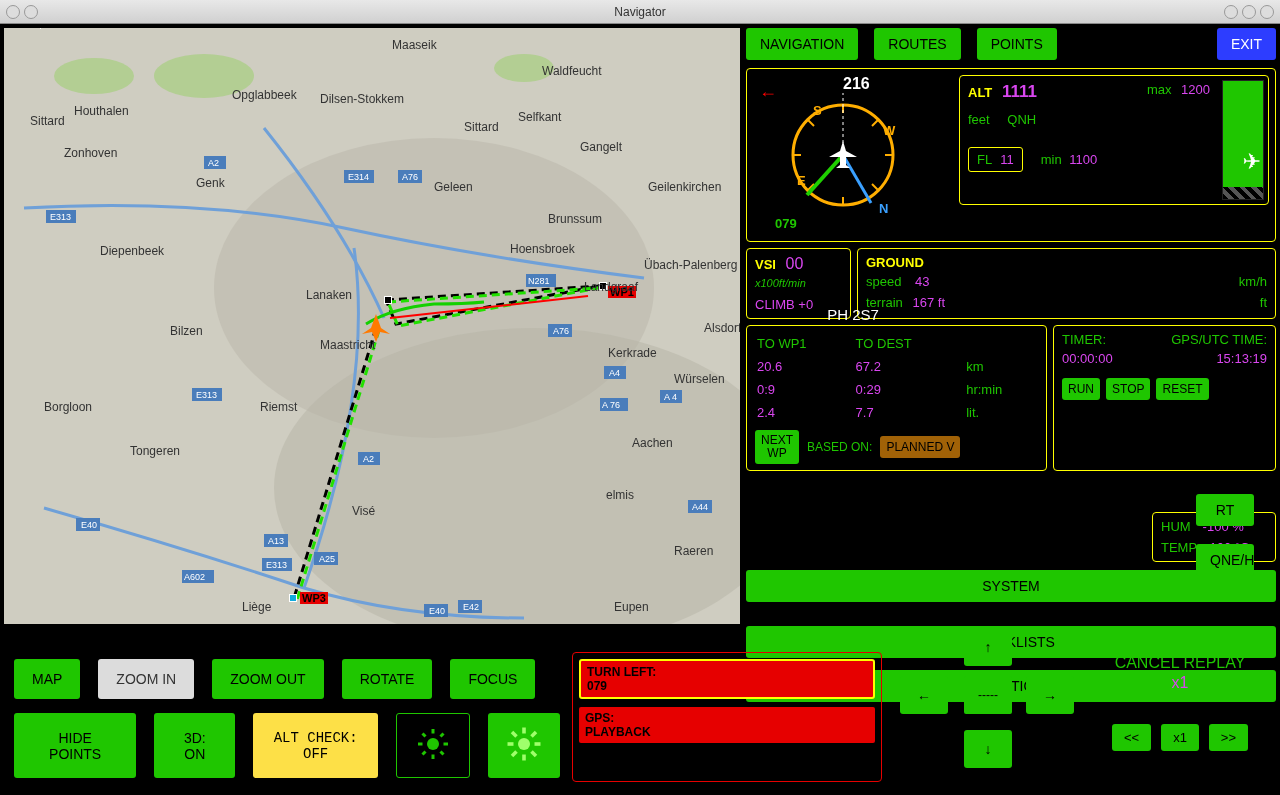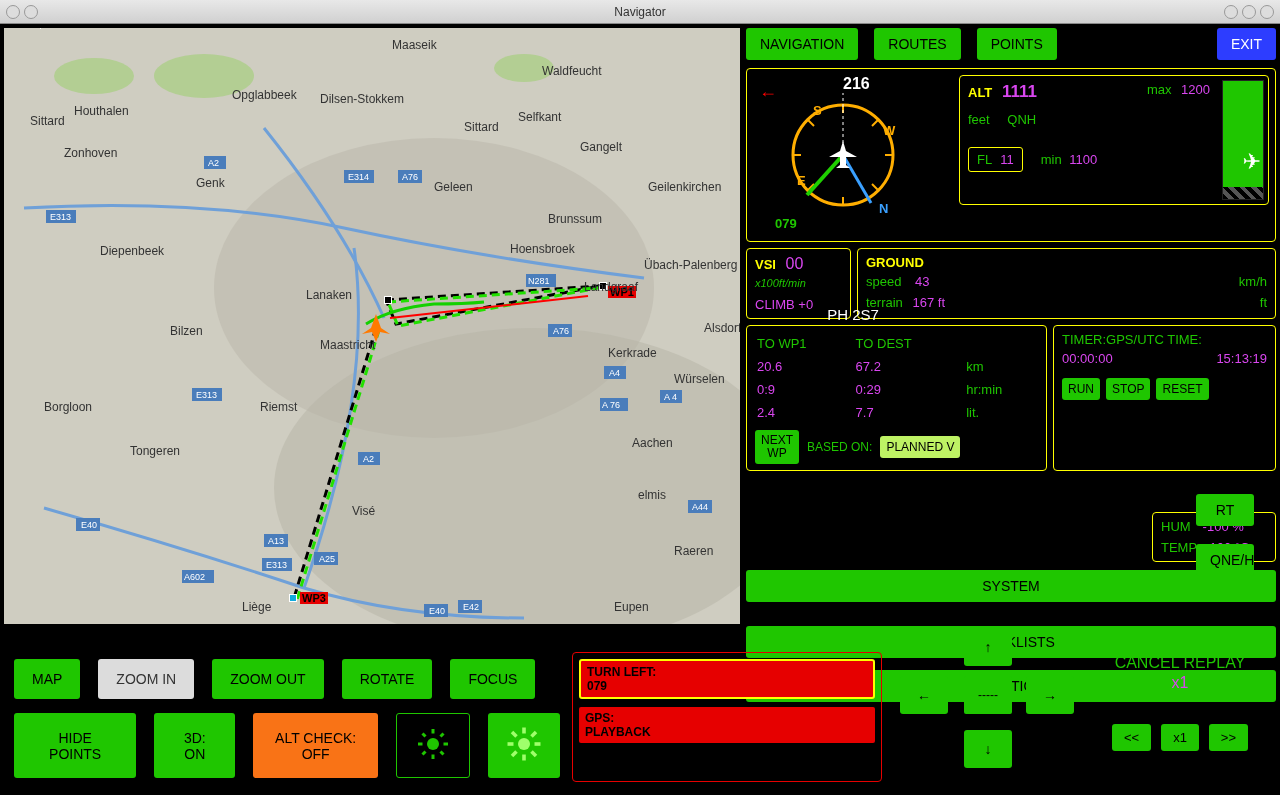--- a/index.html
+++ b/index.html
@@ -54,22 +54,22 @@
     padding: 8px 14px;
     border-radius: 3px;
     font-size: 14px;
     border: none;
     font-weight: 500;
     cursor: pointer;
     text-align: center;
   }
   .gbtn { background: #1fc600; color: #000; }
   .bbtn { background: #2d3dff; color: #fff; }
-  .rbtn { background: #bef264; color: #000; }
-  .obtn { background: #f97316; color: #000; }
+  .rbtn { background: #a16207; color: #000; }
+  .obtn { background: #fde047; color: #000; font-family: Liberation Mono, monospace; }
   .graybtn { background: #dcdcdc; color: #333; }
 
   .instr-area {
     border: 1px solid #ff0;
     border-radius: 4px;
     padding: 6px;
     display: grid;
     grid-template-columns: 200px 1fr;
     grid-template-rows: auto;
     gap: 6px;
@@ -262,21 +262,21 @@
         <div class="town" style="left: 576px; top: 112px;">Gangelt</div>
         <div class="town" style="left: 644px; top: 152px;">Geilenkirchen</div>
         <div class="town" style="left: 544px; top: 184px;">Brunssum</div>
         <div class="town" style="left: 506px; top: 214px;">Hoensbroek</div>
         <div class="town" style="left: 580px; top: 252px;">Landgraaf</div>
         <div class="town" style="left: 604px; top: 318px;">Kerkrade</div>
         <div class="town" style="left: 640px; top: 230px;">Übach-Palenberg</div>
         <div class="town" style="left: 700px; top: 293px;">Alsdorf</div>
         <div class="town" style="left: 670px; top: 344px;">Würselen</div>
         <div class="town" style="left: 628px; top: 408px;">Aachen</div>
-        <div class="town" style="left: 602px; top: 460px; margin-left: 32px;">elmis</div>
+        <div class="town" style="left: 602px; top: 460px;">elmis</div>
         <div class="town" style="left: 670px; top: 516px;">Raeren</div>
         <div class="town" style="left: 610px; top: 572px;">Eupen</div>
       </div>
   </div>
 
   <div class="right-panel">
     <div class="btnrow">
       <button class="gbtn">NAVIGATION</button>
       <button class="gbtn">ROUTES</button>
       <button class="gbtn">POINTS</button>
@@ -395,21 +395,21 @@
           </table>
         <div class="btmrow">
           <button class="gbtn sm" style="white-space:pre-line; line-height:1.1;">NEXT
 WP</button>
           <span class="lbl-g" style="white-space:pre-line; font-size:12px;">BASED ON:</span>
           <button class="rbtn sm">PLANNED V</button>
         </div>
       </div>
 
       <div class="timerbox">
-        <div style="display:flex; ">
+        <div style="display:flex; justify-content:space-between;">
           <span class="lbl-g">TIMER:</span>
           <span class="lbl-g">GPS/UTC TIME:</span>
         </div>
         <div style="display:flex; justify-content:space-between; margin-top:4px;">
           <span class="val-w">00:00:00</span>
           <span class="val-w">15:13:19</span>
         </div>
         <div class="tbtns">
           <button class="gbtn sm">RUN</button>
           <button class="gbtn sm">STOP</button>

